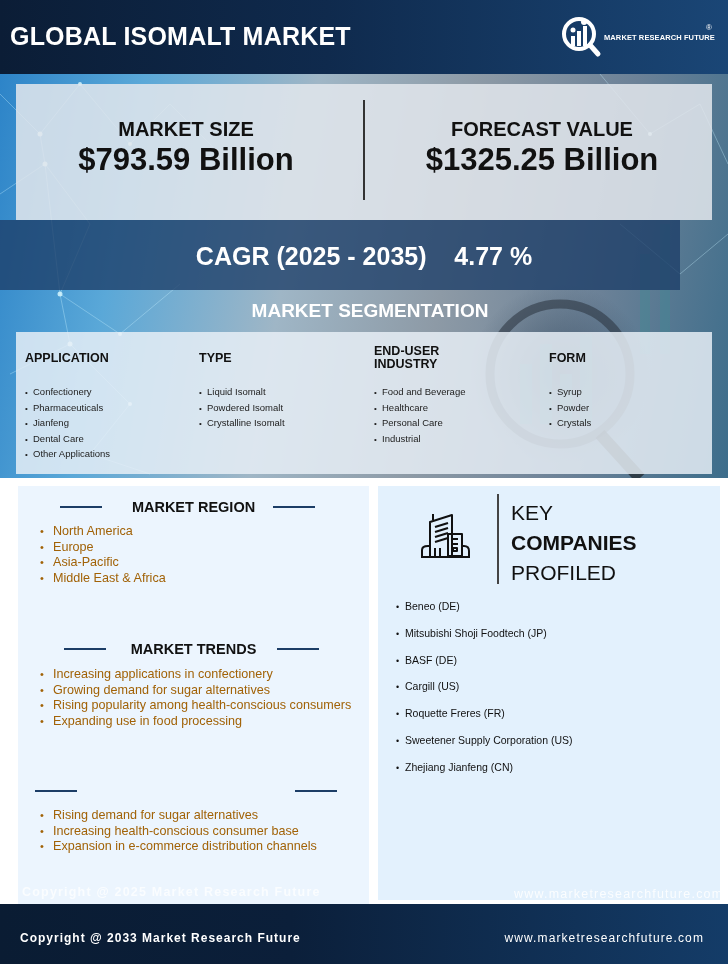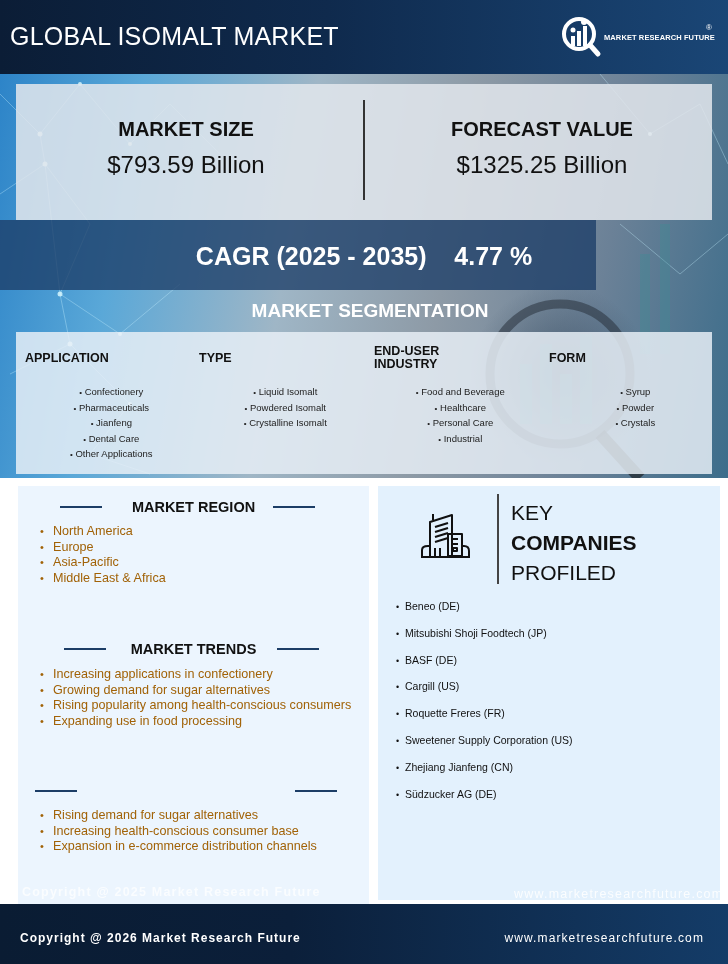--- a/index.html
+++ b/index.html
@@ -6,21 +6,21 @@
   html, body { width: 728px; height: 964px; overflow: hidden; background: #ffffff; }
   body { font-family: "Liberation Sans", "DejaVu Sans", sans-serif; color: #111; position: relative; }
 
   
   .header {
     position: absolute; left: 0; top: 0; width: 728px; height: 74px;
     background: linear-gradient(90deg, #0b1d36 0%, #0f2a4d 45%, #1a4676 100%);
   }
   .header-title {
     position: absolute; left: 10px; top: 22px;
-    color: #ffffff; font-weight: normal; font-size: 25px; letter-spacing: 0.2px;
+    color: #ffffff; font-weight: bold; font-size: 25px; letter-spacing: 0.2px;
   }
   .logo { position: absolute; left: 560px; top: 14px; width: 160px; height: 46px; }
   .logo-text {
     position: absolute; left: 44px; top: 19px; color: #fff;
     font-size: 7.5px; font-weight: bold; letter-spacing: 0.1px; white-space: nowrap;
   }
   .logo-reg { position: absolute; left: 146px; top: 9px; color:#fff; font-size: 8px; }
 
   
   .hero {
@@ -32,25 +32,25 @@
   .hero-lines { position: absolute; left: 0; top: 0; width: 728px; height: 404px; }
 
   .stat-box {
     position: absolute; left: 16px; top: 10px; width: 696px; height: 136px;
     background: rgba(226,230,236,0.86);
   }
   .stat-col { position: absolute; top: 34px; width: 340px; text-align: center; }
   .stat-col.left { left: 0; }
   .stat-col.right { left: 356px; }
   .stat-label { font-weight: bold; font-size: 20px; color: #111; }
-  .stat-value { font-weight: normal; font-size: 24px; color: #111; margin-top: 10px; }
+  .stat-value { font-weight: bold; font-size: 31px; color: #111; margin-top: 1px; }
   .stat-divider { position: absolute; left: 347px; top: 16px; width: 1.5px; height: 100px; background: #333; }
 
   .cagr-band {
-    position: absolute; left: 0; top: 146px; width: 596px; height: 70px;
+    position: absolute; left: 0; top: 146px; width: 680px; height: 70px;
     background: rgba(28,62,104,0.78);
   }
   .cagr-text {
     position: absolute; left: 0; width: 728px; top: 22px; text-align: center;
     color: #ffffff; font-weight: bold; font-size: 25px; white-space: pre;
   }
 
   .seg-title {
     position: absolute; left: 0; width: 740px; top: 226px; text-align: center;
     color: #fff; font-weight: bold; font-size: 19px;
@@ -61,21 +61,21 @@
   }
   .seg-col { position: absolute; top: 12px; width: 170px; }
   .seg-col:nth-child(1) { left: 9px; }
   .seg-col:nth-child(2) { left: 183px; }
   .seg-col:nth-child(3) { left: 358px; }
   .seg-col:nth-child(4) { left: 533px; }
   .seg-head {
     height: 28px; display: flex; align-items: center;
     font-weight: bold; font-size: 12.5px; line-height: 13px; color: #111;
   }
-  .seg-list { list-style: none; margin-top: 12px; text-align: center; }
+  .seg-list { list-style: none; margin-top: 12px; }
   .seg-list li { font-size: 9.5px; color: #222; height: 15.5px; line-height: 15.5px; }
   .seg-list li::before { content: "•"; display: inline-block; width: 8px; font-size: 8px; }
 
   
   .panel { position: absolute; background: #ecf5fe; }
   .panel.region { left: 18px; top: 486px; width: 351px; height: 165px; }
   .panel.trends { left: 18px; top: 632px; width: 351px; height: 338px; }
   .panel.companies { left: 378px; top: 486px; width: 342px; height: 414px; background: #e3f1fd; }
 
   .sec-head {
@@ -275,21 +275,20 @@
     <div>PROFILED</div>
   </div>
   <ul class="kc-list">
     <li>Beneo (DE)</li>
     <li>Mitsubishi Shoji Foodtech (JP)</li>
     <li>BASF (DE)</li>
     <li>Cargill (US)</li>
     <li>Roquette Freres (FR)</li>
     <li>Sweetener Supply Corporation (US)</li>
     <li>Zhejiang Jianfeng (CN)</li>
-    <li>Südzucker AG (DE)</li>
   </ul>
   <div class="ghost" style="left:136px;top:401px;font-weight:normal;color:rgba(255,255,255,0.85)">www.marketresearchfuture.com</div>
 </div>
 
 <div class="footer">
-  <div class="footer-left">Copyright @ 2026 Market Research Future</div>
+  <div class="footer-left">Copyright @ 2033 Market Research Future</div>
   <div class="footer-right">www.marketresearchfuture.com</div>
 </div>
 
 </body></html>

